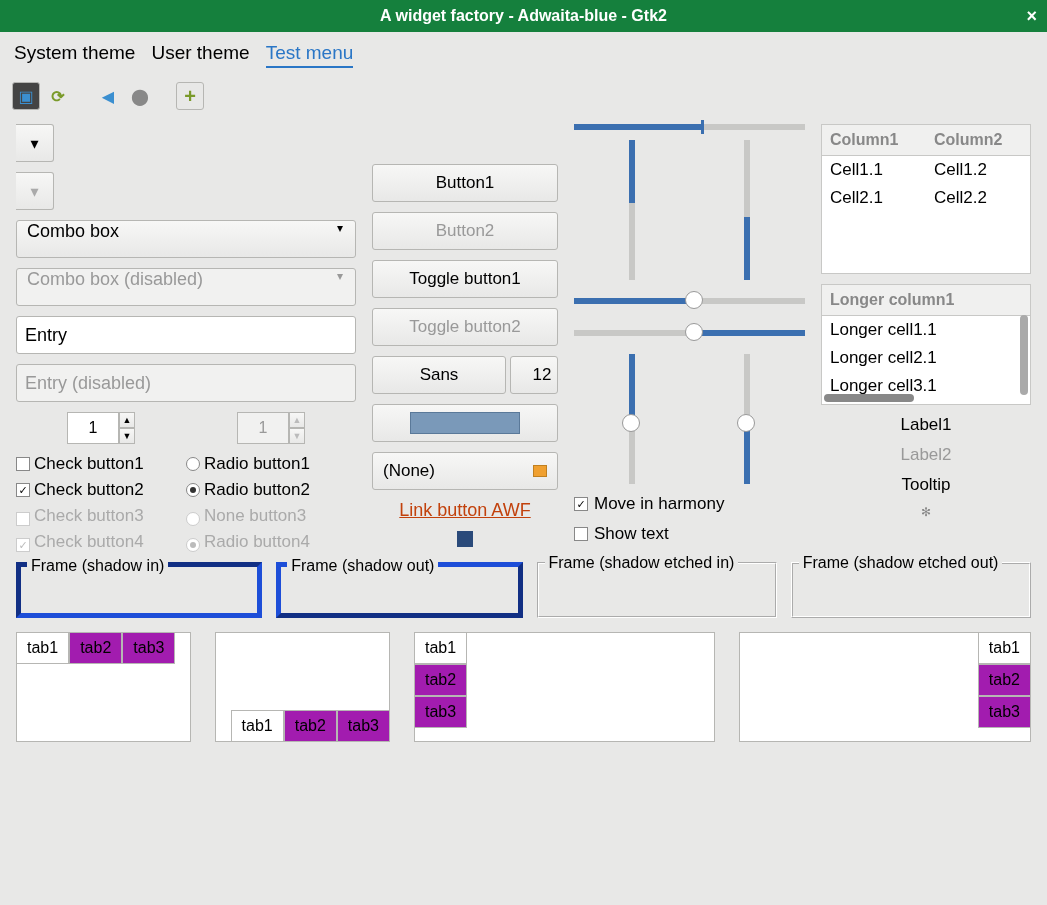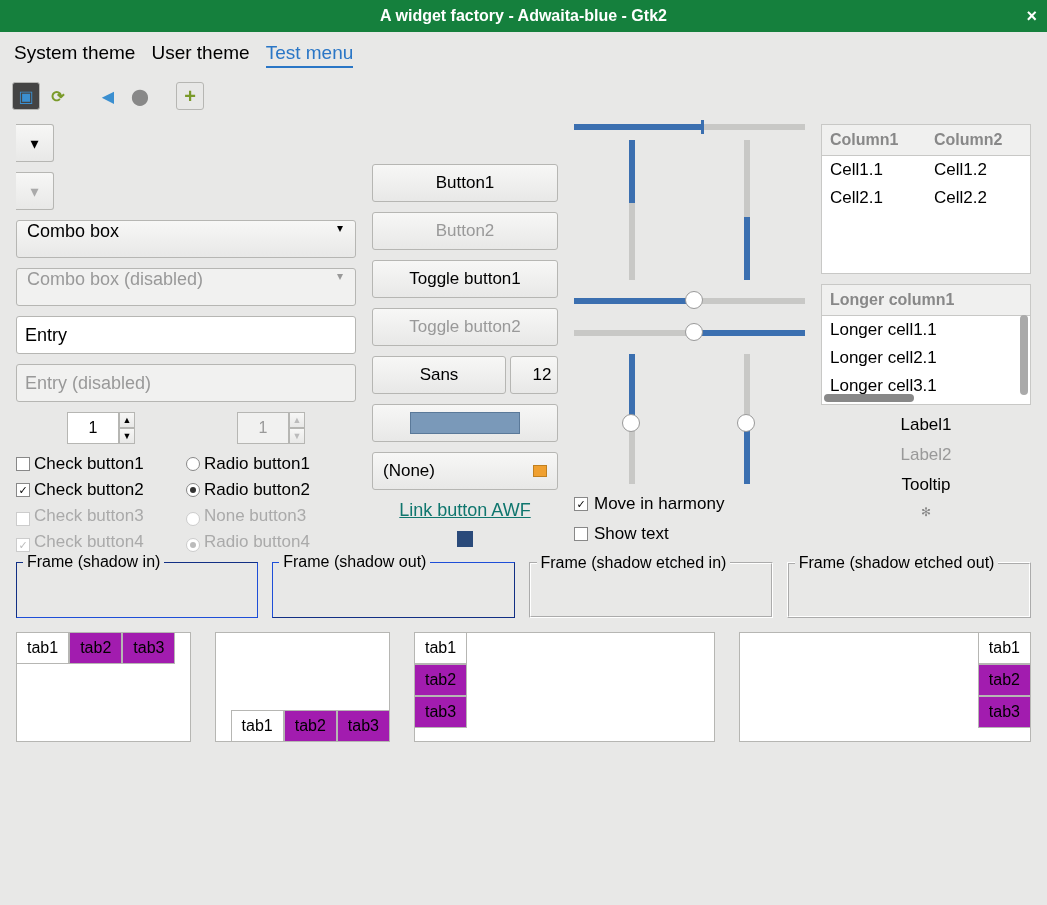--- a/index.html
+++ b/index.html
@@ -46,21 +46,21 @@
 
 .btn { height: 38px; border: 1px solid #b6b6b3; background: linear-gradient(#f7f7f6,#e8e8e7); display: flex; align-items: center; justify-content: center; cursor: pointer; border-radius: 3px; font-size: 17px; }
 .btn.disabled { color: #999; }
 .font-row { display: flex; gap: 4px; }
 .font-row .btn:first-child { flex: 1; }
 .font-row .btn:last-child { width: 48px; padding-left: 16px; }
 .color-btn { height: 38px; border: 1px solid #b6b6b3; background: linear-gradient(#f7f7f6,#e8e8e7); display: flex; align-items: center; justify-content: center; border-radius: 3px; }
 .color-swatch { width: 110px; height: 22px; background: #7a99b9; border: 1px solid #5a7999; }
 .file-btn { height: 38px; border: 1px solid #b6b6b3; background: linear-gradient(#f7f7f6,#e8e8e7); display: flex; align-items: center; padding: 0 10px; border-radius: 3px; font-size: 17px; cursor: pointer; position: relative; }
 .file-icon { position: absolute; right: 10px; width: 14px; height: 12px; background: #f0a030; border: 1px solid #c08020; }
-.link-btn { color: #0f766e; text-decoration: underline; text-align: center; cursor: pointer; font-size: 18px; }
+.link-btn { color: #c2410c; text-decoration: underline; text-align: center; cursor: pointer; font-size: 18px; }
 .small-icon { width: 16px; height: 16px; background: #2a4a7a; margin: 0 auto; }
 
 .hprogress { height: 6px; background: #c8c8c6; position: relative; }
 .hprogress .fill { height: 100%; background: #3b6fb0; }
 .hprogress .marker { position: absolute; width: 3px; height: 14px; background: #3b6fb0; top: -4px; }
 .slider-h { height: 6px; background: #c8c8c6; position: relative; margin: 8px 0; }
 .slider-h .fill { height: 100%; background: #3b6fb0; }
 .slider-h .thumb { position: absolute; width: 18px; height: 18px; background: #fff; border: 1px solid #999; border-radius: 50%; top: -7px; }
 .vslider-row { display: flex; justify-content: space-around; height: 130px; }
 .slider-v { width: 6px; background: #c8c8c6; position: relative; }
@@ -73,21 +73,21 @@
 .tv-header { display: flex; background: #f0f0ef; border-bottom: 1px solid #c8c8c6; }
 .tv-header div { padding: 6px 8px; font-weight: bold; color: #888; flex: 1; white-space: nowrap; overflow: hidden; }
 .tv-row { display: flex; }
 .tv-row div { padding: 4px 8px; flex: 1; font-size: 17px; }
 .scroll-v { position: absolute; right: 2px; top: 30px; width: 8px; height: 80px; background: #aaa; border-radius: 4px; }
 .scroll-h { position: absolute; bottom: 2px; left: 2px; height: 8px; width: 90px; background: #888; border-radius: 4px; }
 .label-center { text-align: center; font-size: 17px; }
 .label-center.dim { color: #999; }
 
 .frames-row { display: flex; gap: 14px; padding: 0 16px; }
-.frame { flex: 1; border: 1px solid #1d4ed8; height: 56px; position: relative; }
+.frame { flex: 1; border: 5px solid #1d4ed8; height: 56px; position: relative; }
 .frame .legend { position: absolute; top: -10px; left: 6px; background: #e8e8e7; padding: 0 4px; font-size: 16px; white-space: nowrap; }
 .frame.in { border-style: inset; }
 .frame.out { border-style: outset; }
 
 .tabs-row { display: flex; gap: 24px; padding: 14px 16px; }
 .tabbox { border: 1px solid #b6b6b3; background: #fff; position: relative; }
 .tabbox.top { width: 180px; height: 110px; }
 .tabbox.bottom { width: 180px; height: 110px; }
 .tabbox.left { width: 310px; height: 110px; }
 .tabbox.right { width: 300px; height: 110px; }

